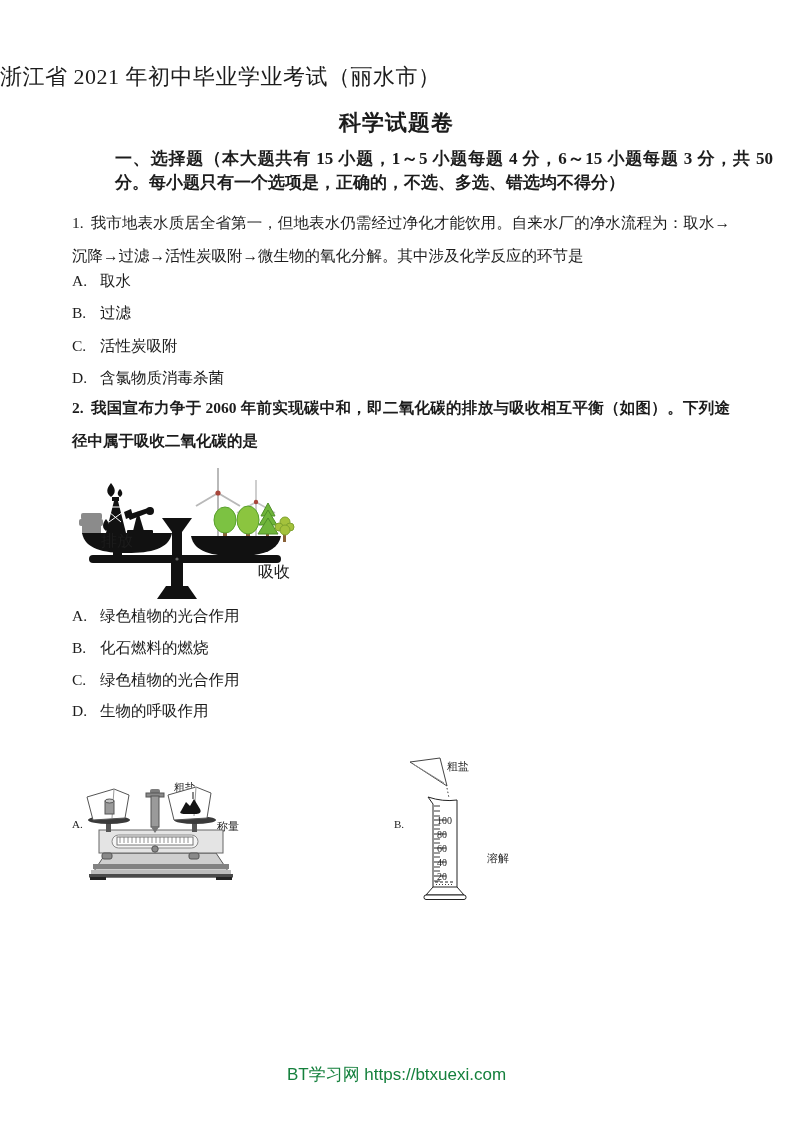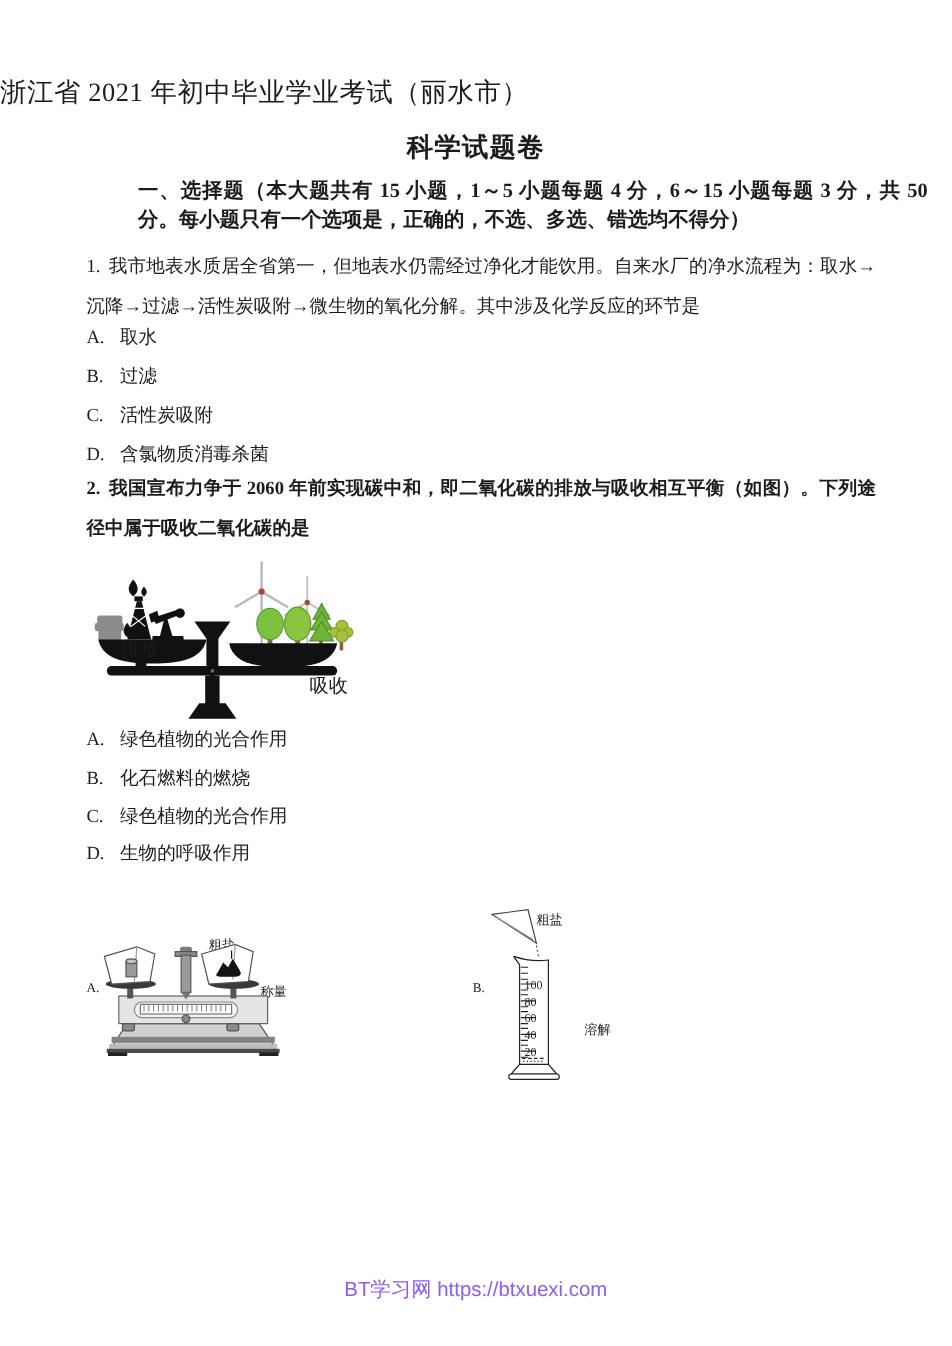--- a/index.html
+++ b/index.html
@@ -22,21 +22,21 @@
   #fig2-left-label{left:101px;top:531px;}
   #fig2-right-label{left:220px;top:562px;padding-left:38px;}
   .small-label{font-size:11px;}
   #q3a-letter{left:72px;top:818px;} #q3a-caption{left:217px;top:819px;}
   #q3a-salt{left:174px;top:780px;}
   #q3b-letter{left:394px;top:818px;} #q3b-caption{left:487px;top:819px;margin-top:32px;}
   #q3b-salt{left:447px;top:759px;}
   #fig2{left:75px;top:460px;}
   #fig3a{left:86px;top:780px;}
   #fig3b{left:405px;top:755px;}
-  .footer{top:1063px;left:0;width:100%;text-align:center;font-size:17px;color:#8b5cf6;
+  .footer{top:1063px;left:0;width:100%;text-align:center;font-size:17px;color:#15803d;
     font-family:"Liberation Sans","DejaVu Sans",sans-serif;}
   svg{display:block;}
   svg text{font-family:"Liberation Serif","DejaVu Serif",serif;}
 </style>
 </head>
 <body>
 
 <div class="page">
 
   <div class="abs title">浙江省 2021 年初中毕业学业考试（丽水市）</div>

